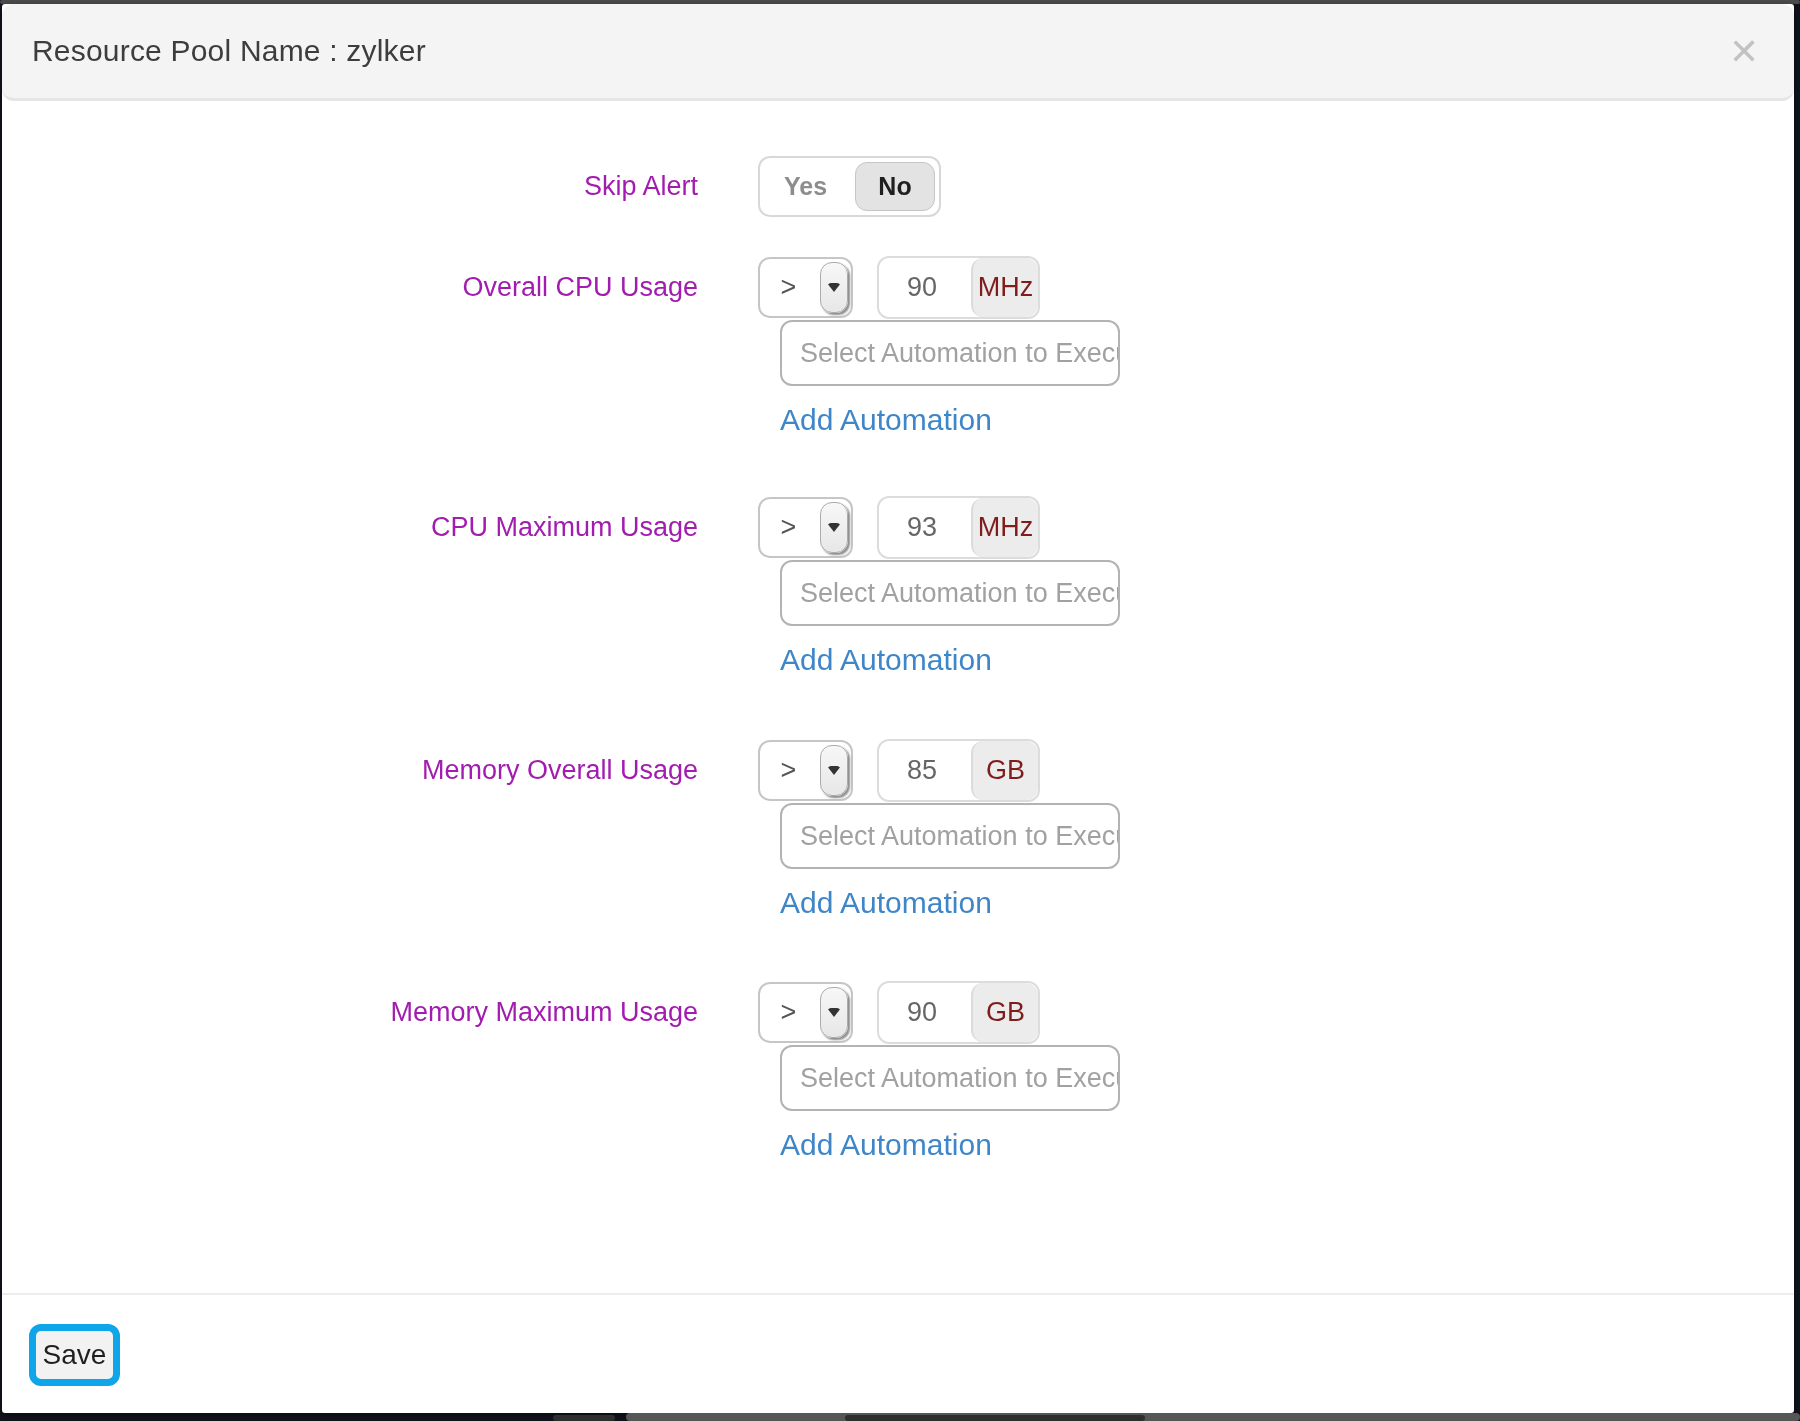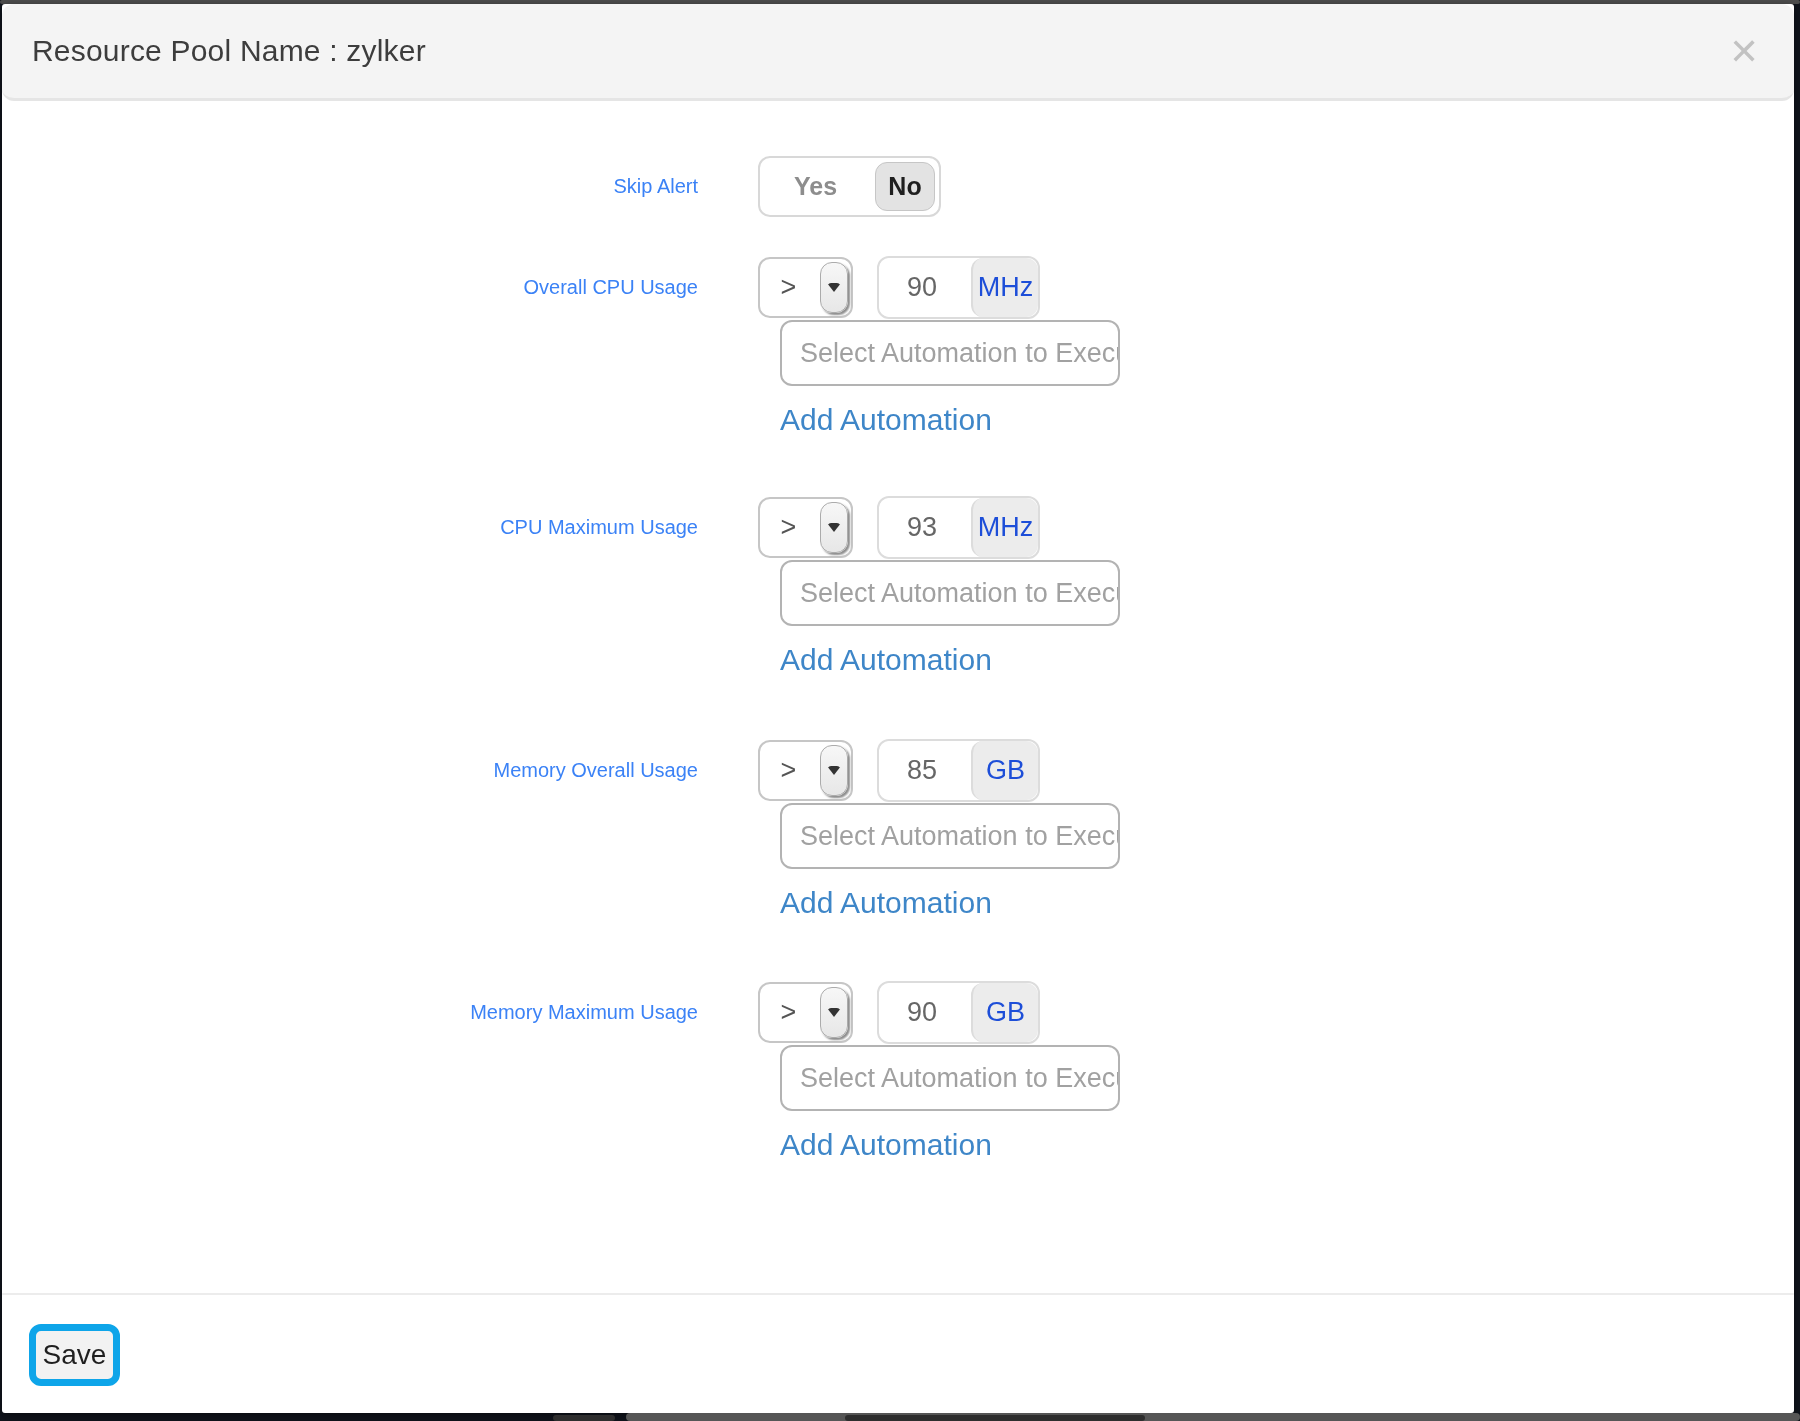--- a/index.html
+++ b/index.html
@@ -34,37 +34,37 @@
   .modal-close {
     position: absolute; right: 28px; top: 26px;
     width: 44px; height: 44px;
     display: flex; align-items: center; justify-content: center;
     font-size: 36px; color: #c2c2c2; cursor: pointer;
   }
 
   .row-label {
     position: absolute; left: 0; top: 0; width: 696px; height: 61px;
     display: flex; align-items: center; justify-content: flex-end;
-    font-size: 20px; color: #3b82f6;
+    font-size: 27px; color: #a21caf;
   }
 
   
   .toggle-row { position: absolute; left: 0; top: 152px; width: 100%; height: 61px; }
   .toggle {
     position: absolute; left: 756px; top: 0;
     width: 183px; height: 61px;
     background: #ffffff; border: 2px solid #d8d8d8;
     display: flex; align-items: stretch; font-weight: bold;
   }
   .toggle-option-off {
     flex: 1; display: flex; align-items: center; justify-content: center;
     font-size: 25px; color: #8d8d8d; cursor: pointer;
   }
   .toggle-option-on {
-    width: 60px; margin: 4px; display: flex; align-items: center; justify-content: center;
+    width: 80px; margin: 4px; display: flex; align-items: center; justify-content: center;
     background: #e3e3e3; border: 1px solid #c6c6c6;
     font-size: 25px; color: #1f1f1f; cursor: pointer;
   }
 
   
   .alert-row { position: absolute; left: 0; width: 100%; height: 195px; }
   .row-top-0 { top: 253px; } .row-top-1 { top: 493px; } .row-top-2 { top: 736px; } .row-top-3 { top: 978px; }
 
   .operator-select {
     position: absolute; left: 756px; top: 0;
@@ -95,21 +95,21 @@
   }
   .threshold-input {
     width: 92px; height: 100%; border: none; outline: none;
     padding-left: 28px; font-size: 27px; color: #666666;
     font-family: "Liberation Sans", "DejaVu Sans", sans-serif;
     background: #ffffff;
   }
   .unit-label {
     width: 67px; display: flex; align-items: center; justify-content: center;
     background: #ececec; border-left: 2px solid #dcdcdc;
-    font-size: 27px; color: #1d4ed8;
+    font-size: 27px; color: #7f1d1d;
   }
 
   .automation-input {
     position: absolute; left: 778px; top: 63px;
     width: 340px; height: 66px;
     border: 2px solid #b3b3b3; outline: none;
     padding-left: 18px; font-size: 27px; color: #444444;
     font-family: "Liberation Sans", "DejaVu Sans", sans-serif;
     background: #ffffff;
   }

